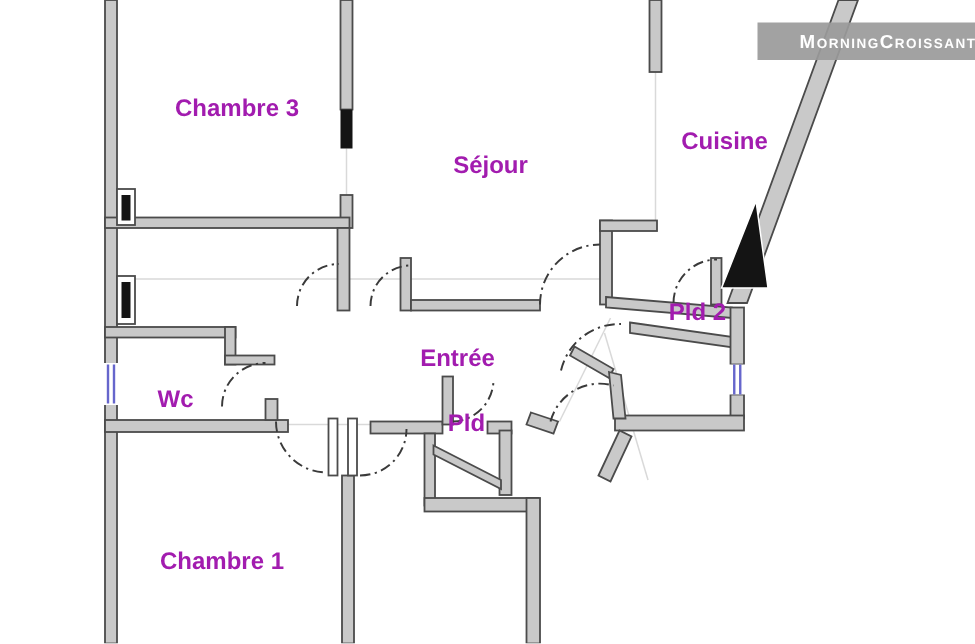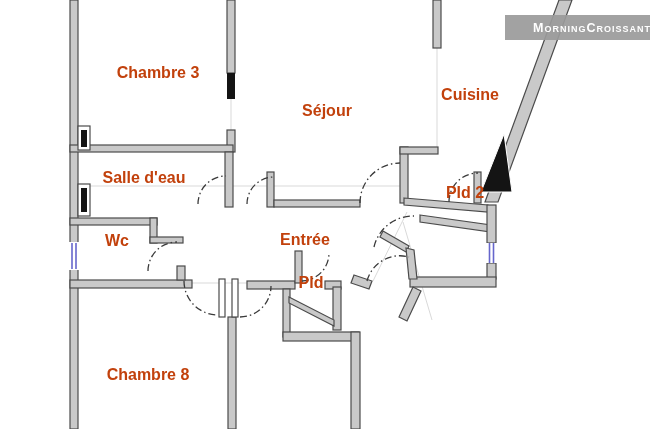--- a/index.html
+++ b/index.html
@@ -3,21 +3,21 @@
 <meta charset="utf-8">
 <style>
   html,body{margin:0;padding:0;background:#fff;}
   #stage{
     position:relative;width:650px;height:429px;background:#ffffff;overflow:hidden;
     font-family:"Liberation Sans", sans-serif;
   }
   #plan-svg{position:absolute;left:0;top:0;}
   .room-label{
     position:absolute;transform:translateX(-50%);
-    color:#c2410c;font-weight:bold;font-size:16px;white-space:nowrap;
+    color:#a21caf;font-weight:bold;font-size:16px;white-space:nowrap;
     z-index:5;letter-spacing:0px;
   }
   #watermark{
     position:absolute;left:505px;top:15px;width:174px;height:25px;
     background:rgba(154,154,154,0.92);color:#ffffff;
     display:flex;align-items:center;justify-content:center;
     font-size:12.5px;font-weight:600;letter-spacing:1px;
     font-variant:small-caps;z-index:6;
   }
   .wall{fill:#c9c9c9;stroke:#4b4b4b;stroke-width:1.2;}
@@ -129,25 +129,24 @@
       <path class="arc" d="M 184,281 A 34 34 0 0 0 218,315"></path>
       <path class="arc" d="M 240,317 A 31 31 0 0 0 271,286"></path>
       <path class="arc" d="M 302,281 A 28 28 0 0 0 329,253"></path>
       <path class="arc" d="M 374,247 A 40 40 0 0 1 414,216"></path>
       <path class="arc" d="M 367,281 A 34 34 0 0 1 409,257"></path>
     </g>
   </svg>
 
   <div class="room-label" style="left:158px;top:64px">Chambre 3</div>
   <div class="room-label" style="left:327px;top:102px">Séjour</div>
-  <div class="room-label" style="left:470px;top:86px">Cuisine</div>
-  <div class="room-label" style="left:144px;top:169px">Salle d'eau</div>
-  <div class="room-label" style="left:117px;top:232px">Wc</div>
+  <div class="room-label" style="left:483px;top:86px">Cuisine</div>
+  <div class="room-label" style="left:117px;top:258px">Wc</div>
   <div class="room-label" style="left:305px;top:231px">Entrée</div>
   <div class="room-label" style="left:311px;top:274px">Pld</div>
-  <div class="room-label" style="left:465px;top:184px">Pld 2</div>
-  <div class="room-label" style="left:148px;top:366px">Chambre 8</div>
+  <div class="room-label" style="left:465px;top:200px">Pld 2</div>
+  <div class="room-label" style="left:148px;top:366px">Chambre 1</div>
 
   <div id="watermark">
     <span>MorningCroissant</span>
   </div>
 
 </div>
 
 </body></html>

